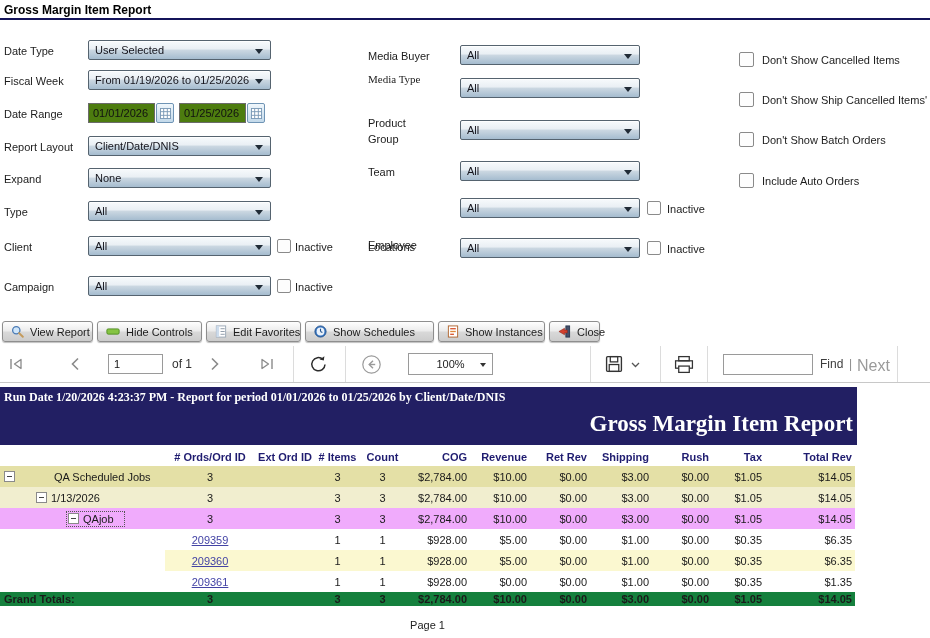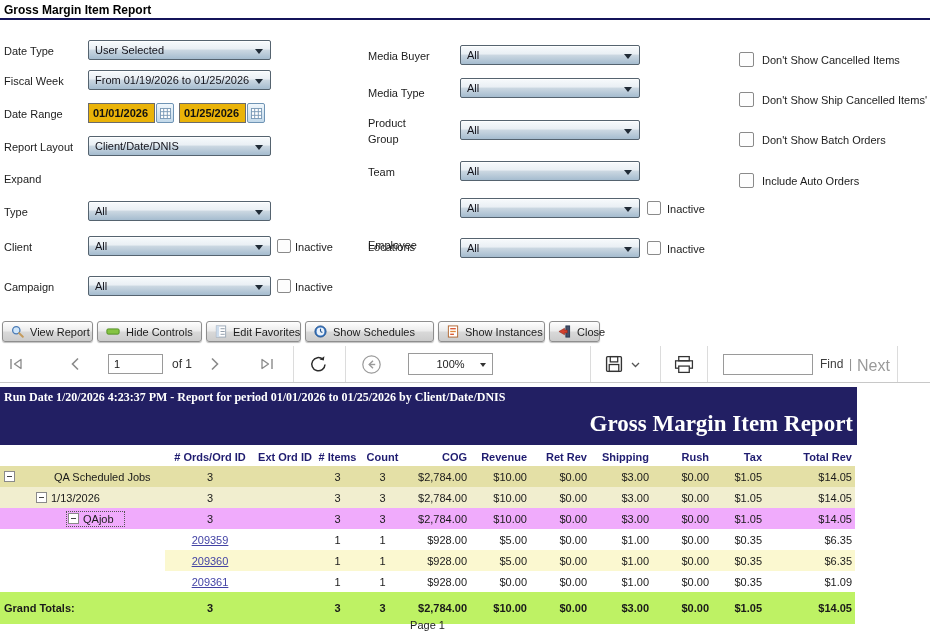--- a/index.html
+++ b/index.html
@@ -14,21 +14,21 @@
   
   .dd{height:20px;border:1px solid #55636f;border-radius:2px;box-sizing:border-box;
       background:linear-gradient(to bottom,#f7fafc 0%,#e9eff4 45%,#ccd8e2 50%,#a5bccf 100%);
       box-shadow:inset 0 1px 0 rgba(255,255,255,.8);}
   .dd .txt{font-size:11px;color:#14141c;padding:3px 0 0 6px;white-space:nowrap;overflow:hidden;}
   .dd .arr{position:absolute;right:7px;top:8px;width:0;height:0;
            border-left:4px solid transparent;border-right:4px solid transparent;
            border-top:5px solid #202b36;}
   
   .din{height:20px;border:1px solid #6b6b6b;box-sizing:border-box;font-size:11px;
-       font-family:"Liberation Sans",sans-serif;padding:0 0 0 4px;color:#111;background:#eab308;font-weight:bold;}
+       font-family:"Liberation Sans",sans-serif;padding:0 0 0 4px;color:#111;background:#4d7c0f;}
   .calbtn{width:18px;height:20px;box-sizing:border-box;border:1px solid #6f94b5;border-radius:2px;
        background:linear-gradient(#f0f7fc,#c3d9ea);display:flex;align-items:center;justify-content:center;}
   
   .cb{width:14px;height:14px;box-sizing:border-box;border:1px solid #8a8a8a;border-radius:2px;background:#fdfdfd;}
   .cblabel{font-size:11px;color:#1c1c1c;}
   
   .btn{height:21px;box-sizing:border-box;border:1px solid #8e8e8e;border-radius:3px;
        background:linear-gradient(#fefefe,#ececec 45%,#d8d8d8 55%,#cccccc);
        box-shadow:0 1px 1px rgba(0,0,0,.25);
        display:flex;align-items:center;gap:6px;padding:0 8px;font-size:11px;color:#1c1c1c;white-space:nowrap;}
@@ -70,21 +70,21 @@
   .w-ret{width:60px;}
   .w-ship{width:62px;}
   .w-rush{width:60px;}
   .w-tax{width:53px;}
   .w-total{width:90px;}
   .thead .c{color:#1f1c70;font-weight:bold;}
   .r-group{background:#e4e0a6;}
   .r-sub{background:#f1eecf;}
   .r-job{background:#f0abfc;}
   .r-alt .c:not(.w-label){background:#fbf8d0;}
-  .r-total{background:#bef264;height:32px;text-align:center;}
+  .r-total{background:#15803d;height:14px;text-align:center;}
   .r-total .c{font-weight:bold;}
   .ind1{padding-left:4px;gap:35px;}
   .ind2{padding-left:36px;}
   .ind3{padding-left:66px;}
   .mbox{display:inline-block;width:11px;height:11px;box-sizing:border-box;border:1px solid #8a8a8a;
        background:#fff;position:relative;margin-right:4px;flex:0 0 auto;}
   .mbox::after{content:"";position:absolute;left:2px;right:2px;top:4px;height:1px;background:#444;}
   .focusbox{display:inline-flex;align-items:center;border:1px dotted #555;padding:1px 10px 1px 1px;}
   .olink{color:#4343a5;text-decoration:underline;cursor:pointer;}
   .pagefoot{left:0;top:619px;width:855px;text-align:center;font-size:11px;color:#222;}
@@ -132,20 +132,24 @@
       </svg>
   </div>
 
   <div class="abs flabel" style="left:4px;top:141px;">Report Layout</div>
   <div class="abs dd" style="left:88px;top:136px;width:183px;">
     <div class="txt">Client/Date/DNIS</div>
       <div class="arr"></div>
   </div>
 
   <div class="abs flabel" style="left:4px;top:173px;">Expand</div>
+  <div class="abs dd" style="left:88px;top:168px;width:183px;">
+    <div class="txt">None</div>
+      <div class="arr"></div>
+  </div>
 
   <div class="abs flabel" style="left:4px;top:206px;">Type</div>
   <div class="abs dd" style="left:88px;top:201px;width:183px;">
     <div class="txt">All</div>
       <div class="arr"></div>
   </div>
 
   <div class="abs flabel" style="left:4px;top:241px;">Client</div>
   <div class="abs dd" style="left:88px;top:236px;width:183px;">
     <div class="txt">All</div>
@@ -161,21 +165,21 @@
   </div>
   <div class="abs cb" style="left:277px;top:279px;"></div>
   <div class="abs cblabel" style="left:295px;top:281px;">Inactive</div>
 
   <div class="abs flabel" style="left:368px;top:50px;">Media Buyer</div>
   <div class="abs dd" style="left:460px;top:45px;width:180px;">
     <div class="txt">All</div>
       <div class="arr"></div>
   </div>
 
-  <div class="abs flabel" style="left:368px;top:87px;">Media Type</div>
+  <div class="abs flabel" style="left:368px;top:73px;font-family:Liberation Serif, serif;">Media Type</div>
   <div class="abs dd" style="left:460px;top:78px;width:180px;">
     <div class="txt">All</div>
       <div class="arr"></div>
   </div>
 
   <div class="abs flabel" style="left:368px;top:117px;">Product</div>
   <div class="abs flabel" style="left:368px;top:133px;">Group</div>
   <div class="abs dd" style="left:460px;top:120px;width:180px;">
     <div class="txt">All</div>
       <div class="arr"></div>
@@ -467,21 +471,21 @@
         </div>
       <div class="c cc w-ext"></div>
       <div class="c cc w-items">1</div>
       <div class="c cc w-count">1</div>
       <div class="c cr w-cog">$928.00</div>
       <div class="c cr w-rev">$0.00</div>
       <div class="c cr w-ret">$0.00</div>
       <div class="c cr w-ship">$1.00</div>
       <div class="c cr w-rush">$0.00</div>
       <div class="c cr w-tax">$0.35</div>
-      <div class="c cr w-total">$1.09</div>
+      <div class="c cr w-total">$1.35</div>
     </div>
 
     <div class="trow r-total">
       <div class="c w-label ind1">Grand Totals:</div>
       <div class="c cc w-ords">3</div>
       <div class="c cc w-ext"></div>
       <div class="c cc w-items">3</div>
       <div class="c cc w-count">3</div>
       <div class="c cr w-cog">$2,784.00</div>
       <div class="c cr w-rev">$10.00</div>

